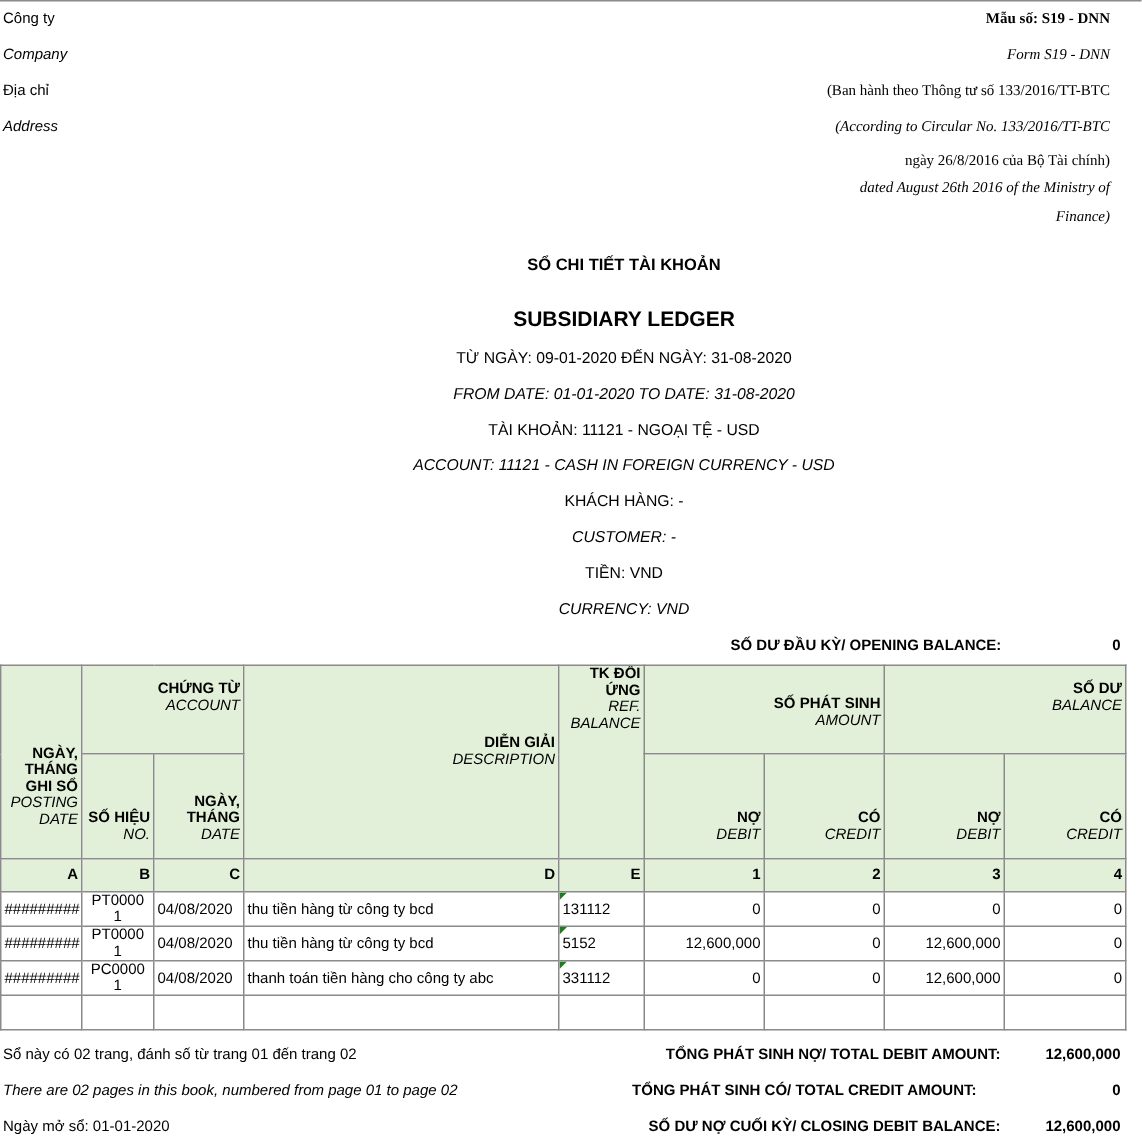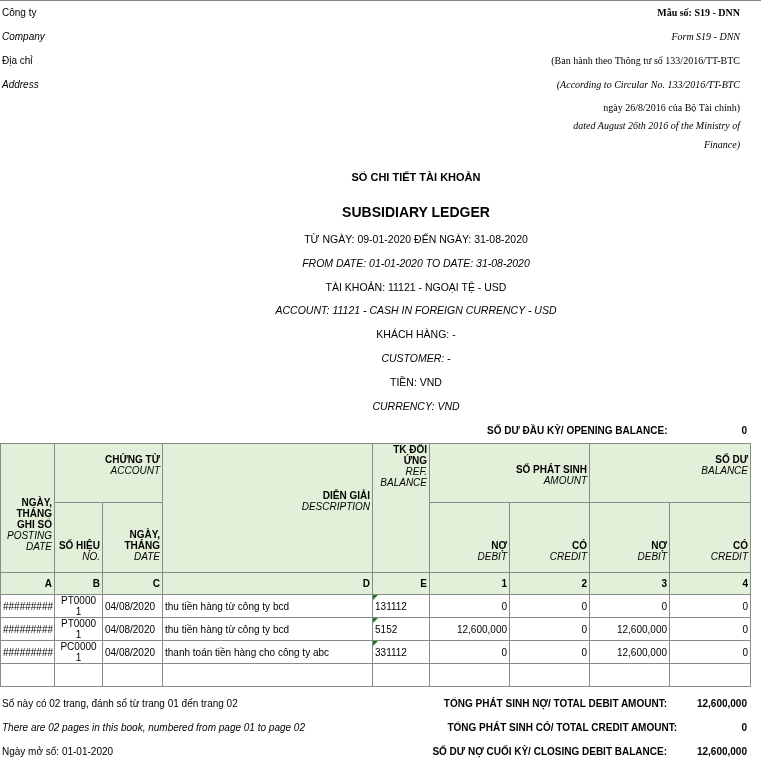--- a/index.html
+++ b/index.html
@@ -197,16 +197,16 @@
   </tr>
 </tbody>
   </table>
 
 <div class="abs" style="top:697px; left:2px;">Sổ này có 02 trang, đánh số từ trang 01 đến trang 02</div>
 <div class="abs it" style="top:721px; left:2px;">There are 02 pages in this book, numbered from page 01 to page 02</div>
 <div class="abs" style="top:745px; left:2px;">Ngày mở sổ: 01-01-2020</div>
 
 <div class="abs b" style="top:697px; right:94px; text-align:center;">TỔNG PHÁT SINH NỢ/ TOTAL DEBIT AMOUNT:</div>
 <div class="abs b" style="top:697px; right:14px; text-align:right;">12,600,000</div>
-<div class="abs b" style="top:721px; right:84px; text-align:right;margin-left:44px;">TỔNG PHÁT SINH CÓ/ TOTAL CREDIT AMOUNT:</div>
+<div class="abs b" style="top:721px; right:110px; text-align:right;margin-left:44px;">TỔNG PHÁT SINH CÓ/ TOTAL CREDIT AMOUNT:</div>
 <div class="abs b" style="top:721px; right:14px; text-align:right;">0</div>
 <div class="abs b" style="top:745px; right:94px; text-align:right;">SỐ DƯ NỢ CUỐI KỲ/ CLOSING DEBIT BALANCE:</div>
 <div class="abs b" style="top:745px; right:14px; text-align:right;">12,600,000</div>
 
 </body></html>

